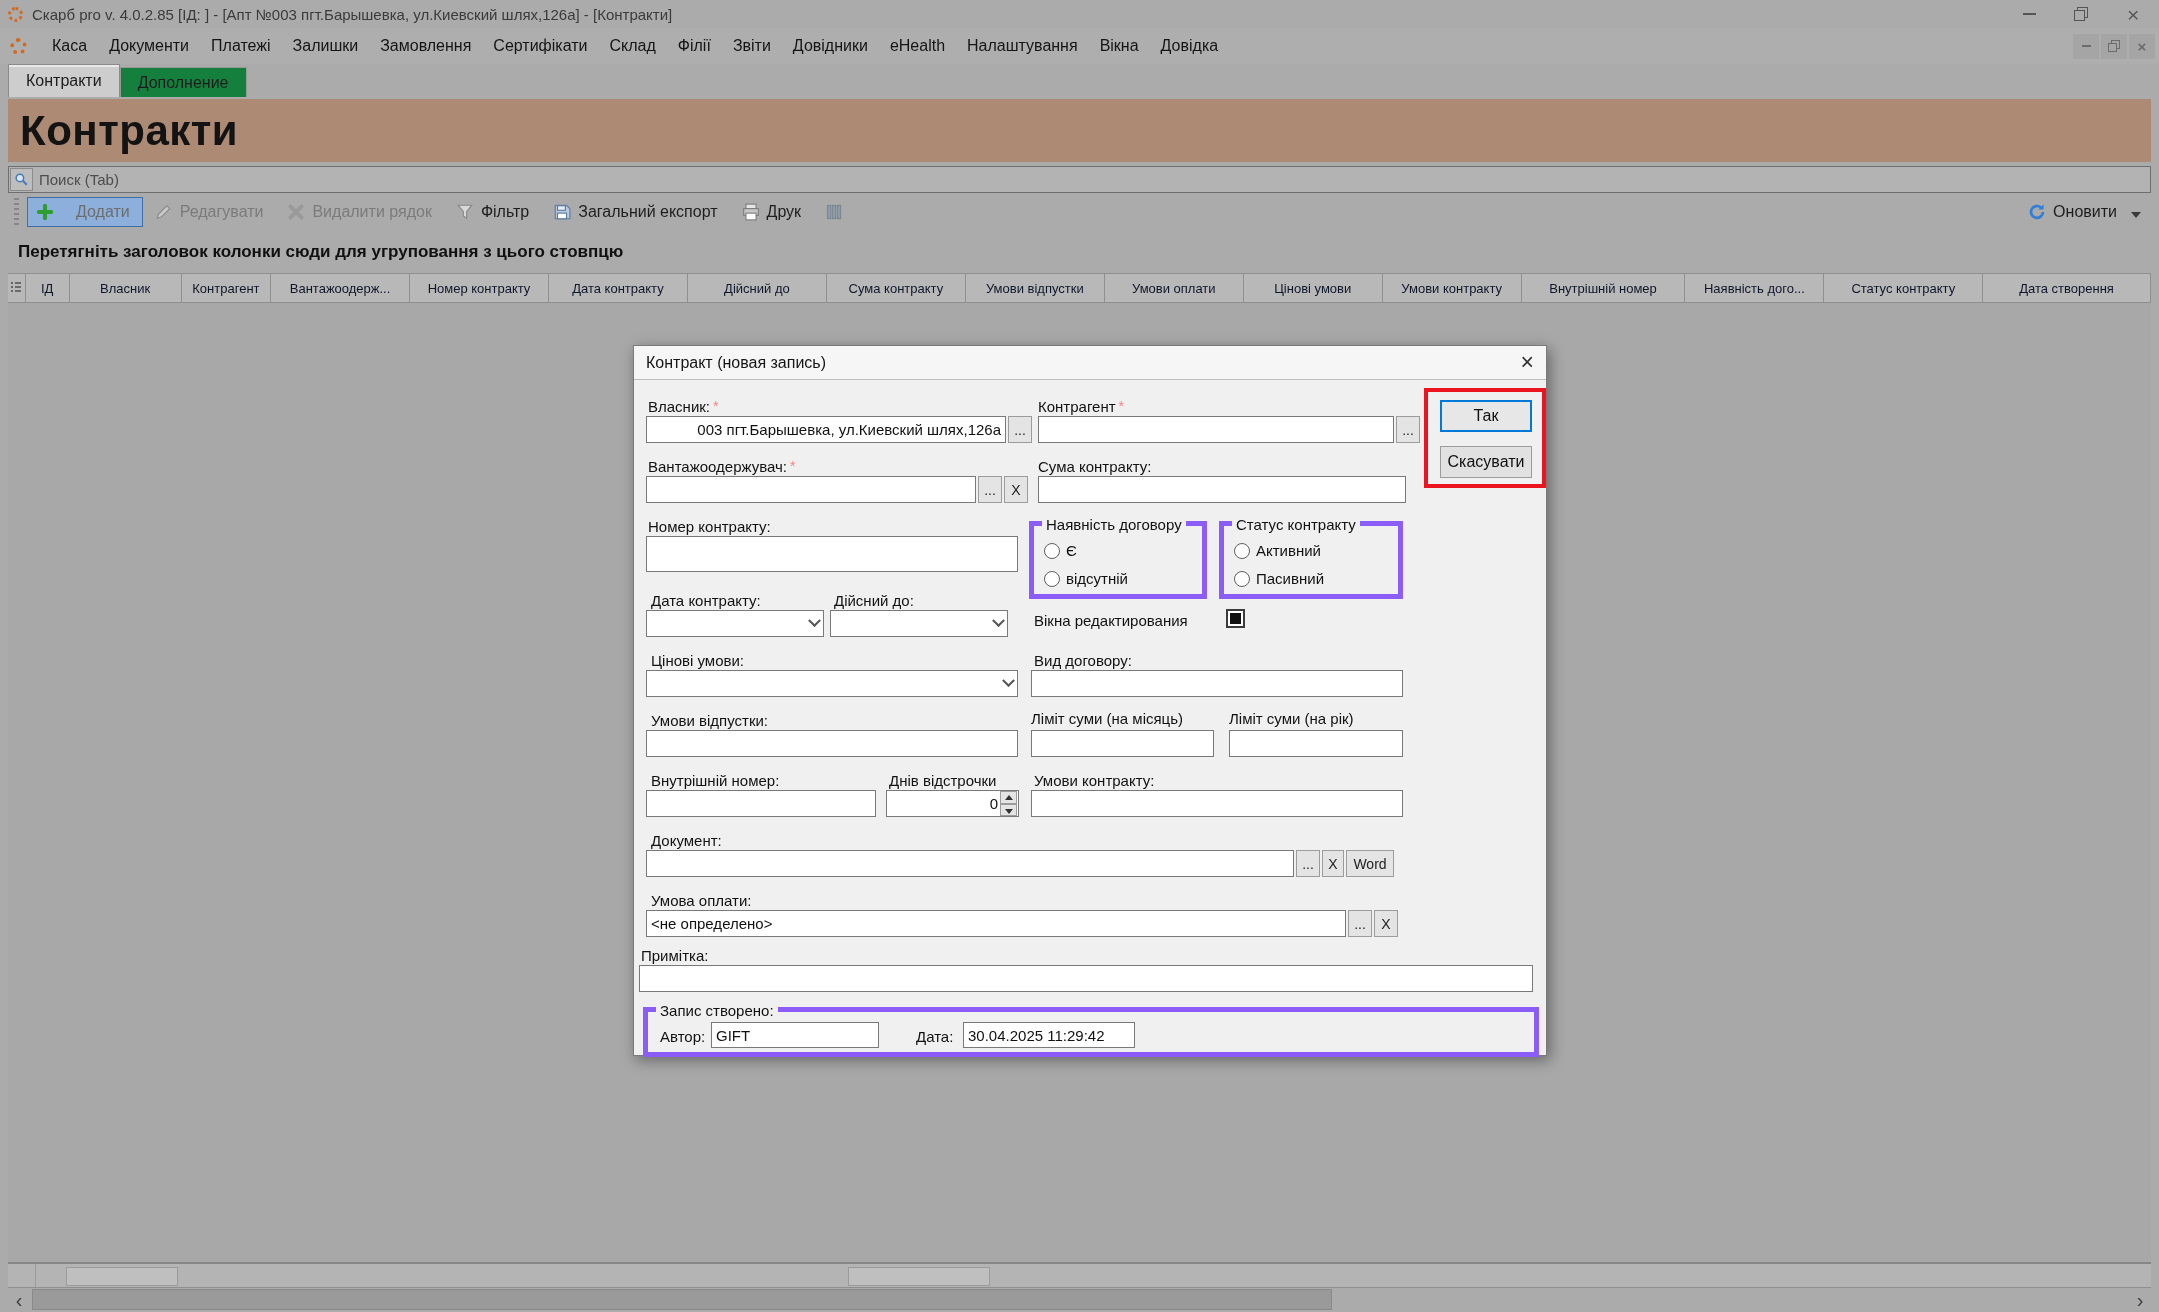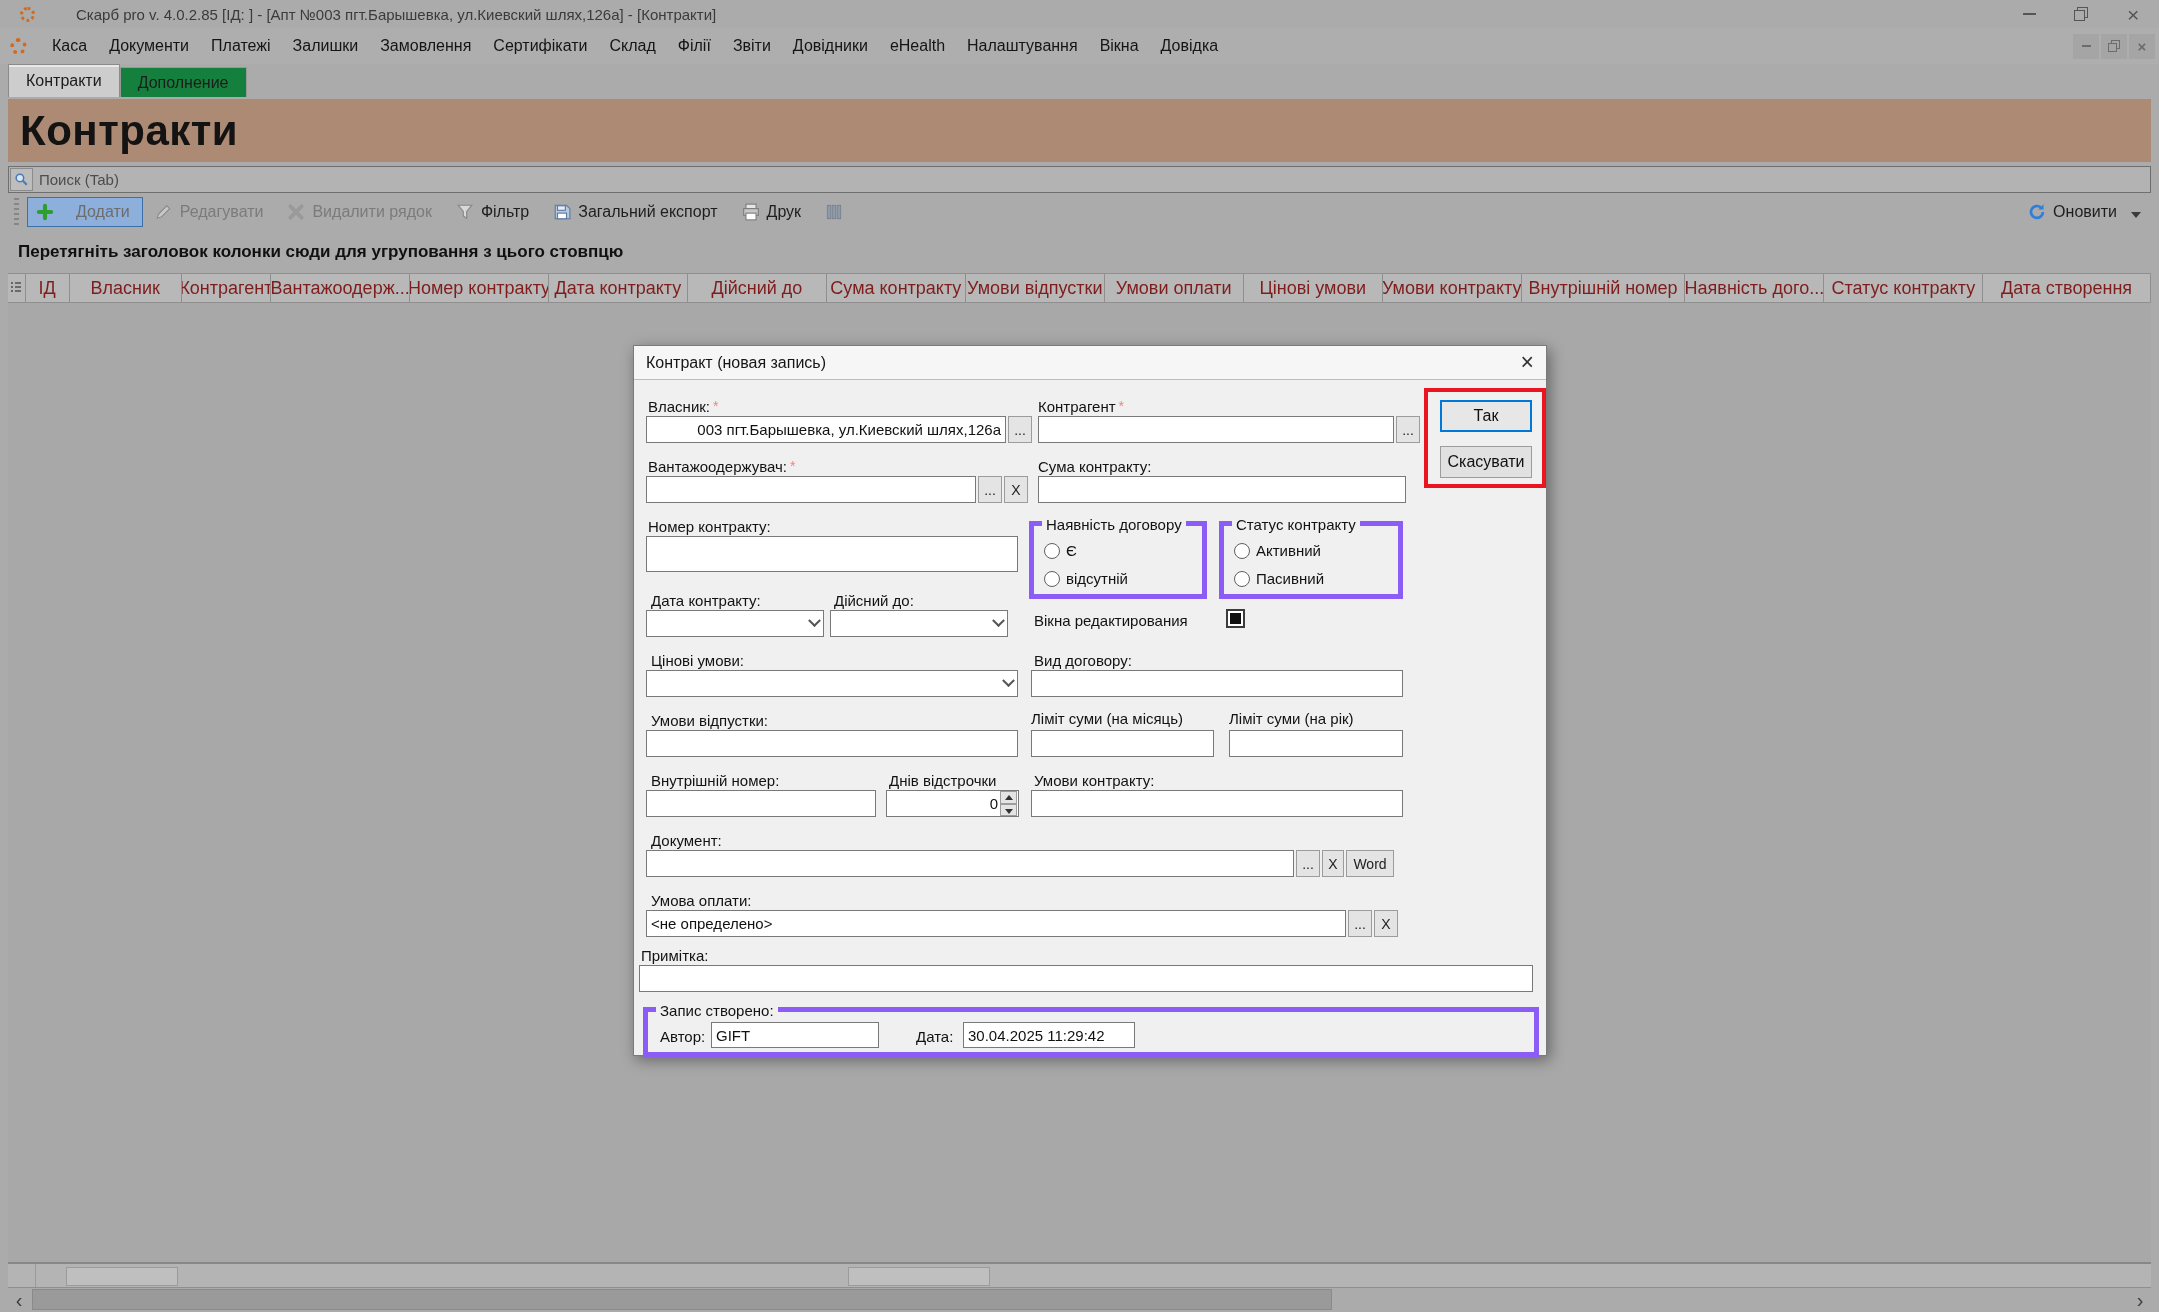--- a/index.html
+++ b/index.html
@@ -1,21 +1,21 @@
 <!DOCTYPE html>
 <html style="--banner-bg: #ad8a74; --accent-blue: #0078d7; --annotation-red: #ea1520; --add-button-bg: #8cafdc; --plus-green: #2f9e2f; --plus-orange: #d4691e; --refresh-blue: #2f7ed8;"><head>
 <meta charset="utf-8">
 <style>
   * { box-sizing: border-box; margin: 0; padding: 0; }
   html,body { width:2159px; height:1312px; }
   body { font-family:"Liberation Sans", sans-serif; background:#ababab; position:relative; overflow:hidden; }
   .screen { position:absolute; inset:0; background:#ababab; }
 
   
-  .titlebar { position:absolute; left:0; top:0; right:0; height:28px; display:flex; align-items:center; padding-left:20px; background:#ababab;gap:32px; }
+  .titlebar { position:absolute; left:0; top:0; right:0; height:28px; display:flex; align-items:center; padding-left:8px; background:#ababab; }
   .applogo { width:17px; height:17px; border-radius:50%; border:4px dotted var(--plus-orange,#d4691e); display:inline-block; flex:0 0 auto; }
   .title-text { margin-left:9px; font-size:15px; color:#3b3b3b; white-space:nowrap; }
   .win-controls { margin-left:auto; display:flex; height:100%; }
   .wbtn { width:52px; height:100%; display:flex; align-items:center; justify-content:center; color:#444; }
   .ico-min { width:13px; border-bottom:2px solid #555; height:2px; display:inline-block; }
   .ico-x { font-size:21px; line-height:1; color:#555; }
 
   
   .menubar { position:absolute; left:0; top:28px; right:0; height:36px; display:flex; align-items:center; padding-left:10px; background:#aeaeae; }
   .menu-items { display:flex; align-items:center; margin-left:14px; }
@@ -45,21 +45,21 @@
   .tb-item.disabled { color:#7b7b7b; }
   .tb-spacer { flex:1; }
   .caret-down { width:0; height:0; border-left:5px solid transparent; border-right:5px solid transparent; border-top:6px solid #3a3a3a; margin:6px 10px 0 2px; }
   .ti { width:18px; height:18px; display:inline-block; flex:0 0 auto; }
 
   .groupbar { height:42px; display:flex; align-items:center; padding-left:10px; }
   .groupbar span { font-size:17px; font-weight:bold; color:#101010; }
 
   .grid-header { height:30px; display:flex; background:#b8b8b8; border-top:1px solid #8f8f8f; border-bottom:1px solid #8f8f8f; }
   .cols { display:contents; }
-  .col-cell { height:100%; border-right:1px solid #8f8f8f; display:flex; align-items:center; justify-content:center; font-size:18px; color:#7f1d1d; overflow:hidden; white-space:nowrap; padding:0 3px; }
+  .col-cell { height:100%; border-right:1px solid #8f8f8f; display:flex; align-items:center; justify-content:center; font-size:13px; color:#0f172a; overflow:hidden; white-space:nowrap; padding:0 3px; }
   .icon-cell { width:18px; padding:0; }
 
   .grid-body { flex:1; background:#a8a8a8; }
 
   .summaryrow { height:26px; background:#b4b4b4; border-top:2px solid #878787; border-bottom:1px solid #8f8f8f; position:relative; }
   .sum-left { position:absolute; left:0; top:0; width:28px; height:100%; border-right:1px solid #9b9b9b; }
   .sumbox { position:absolute; top:3px; height:19px; background:#bfbfbf; border:1px solid #9b9b9b; }
   .sumbox.b1 { left:58px; width:112px; }
   .sumbox.b2 { left:840px; width:142px; }
 

